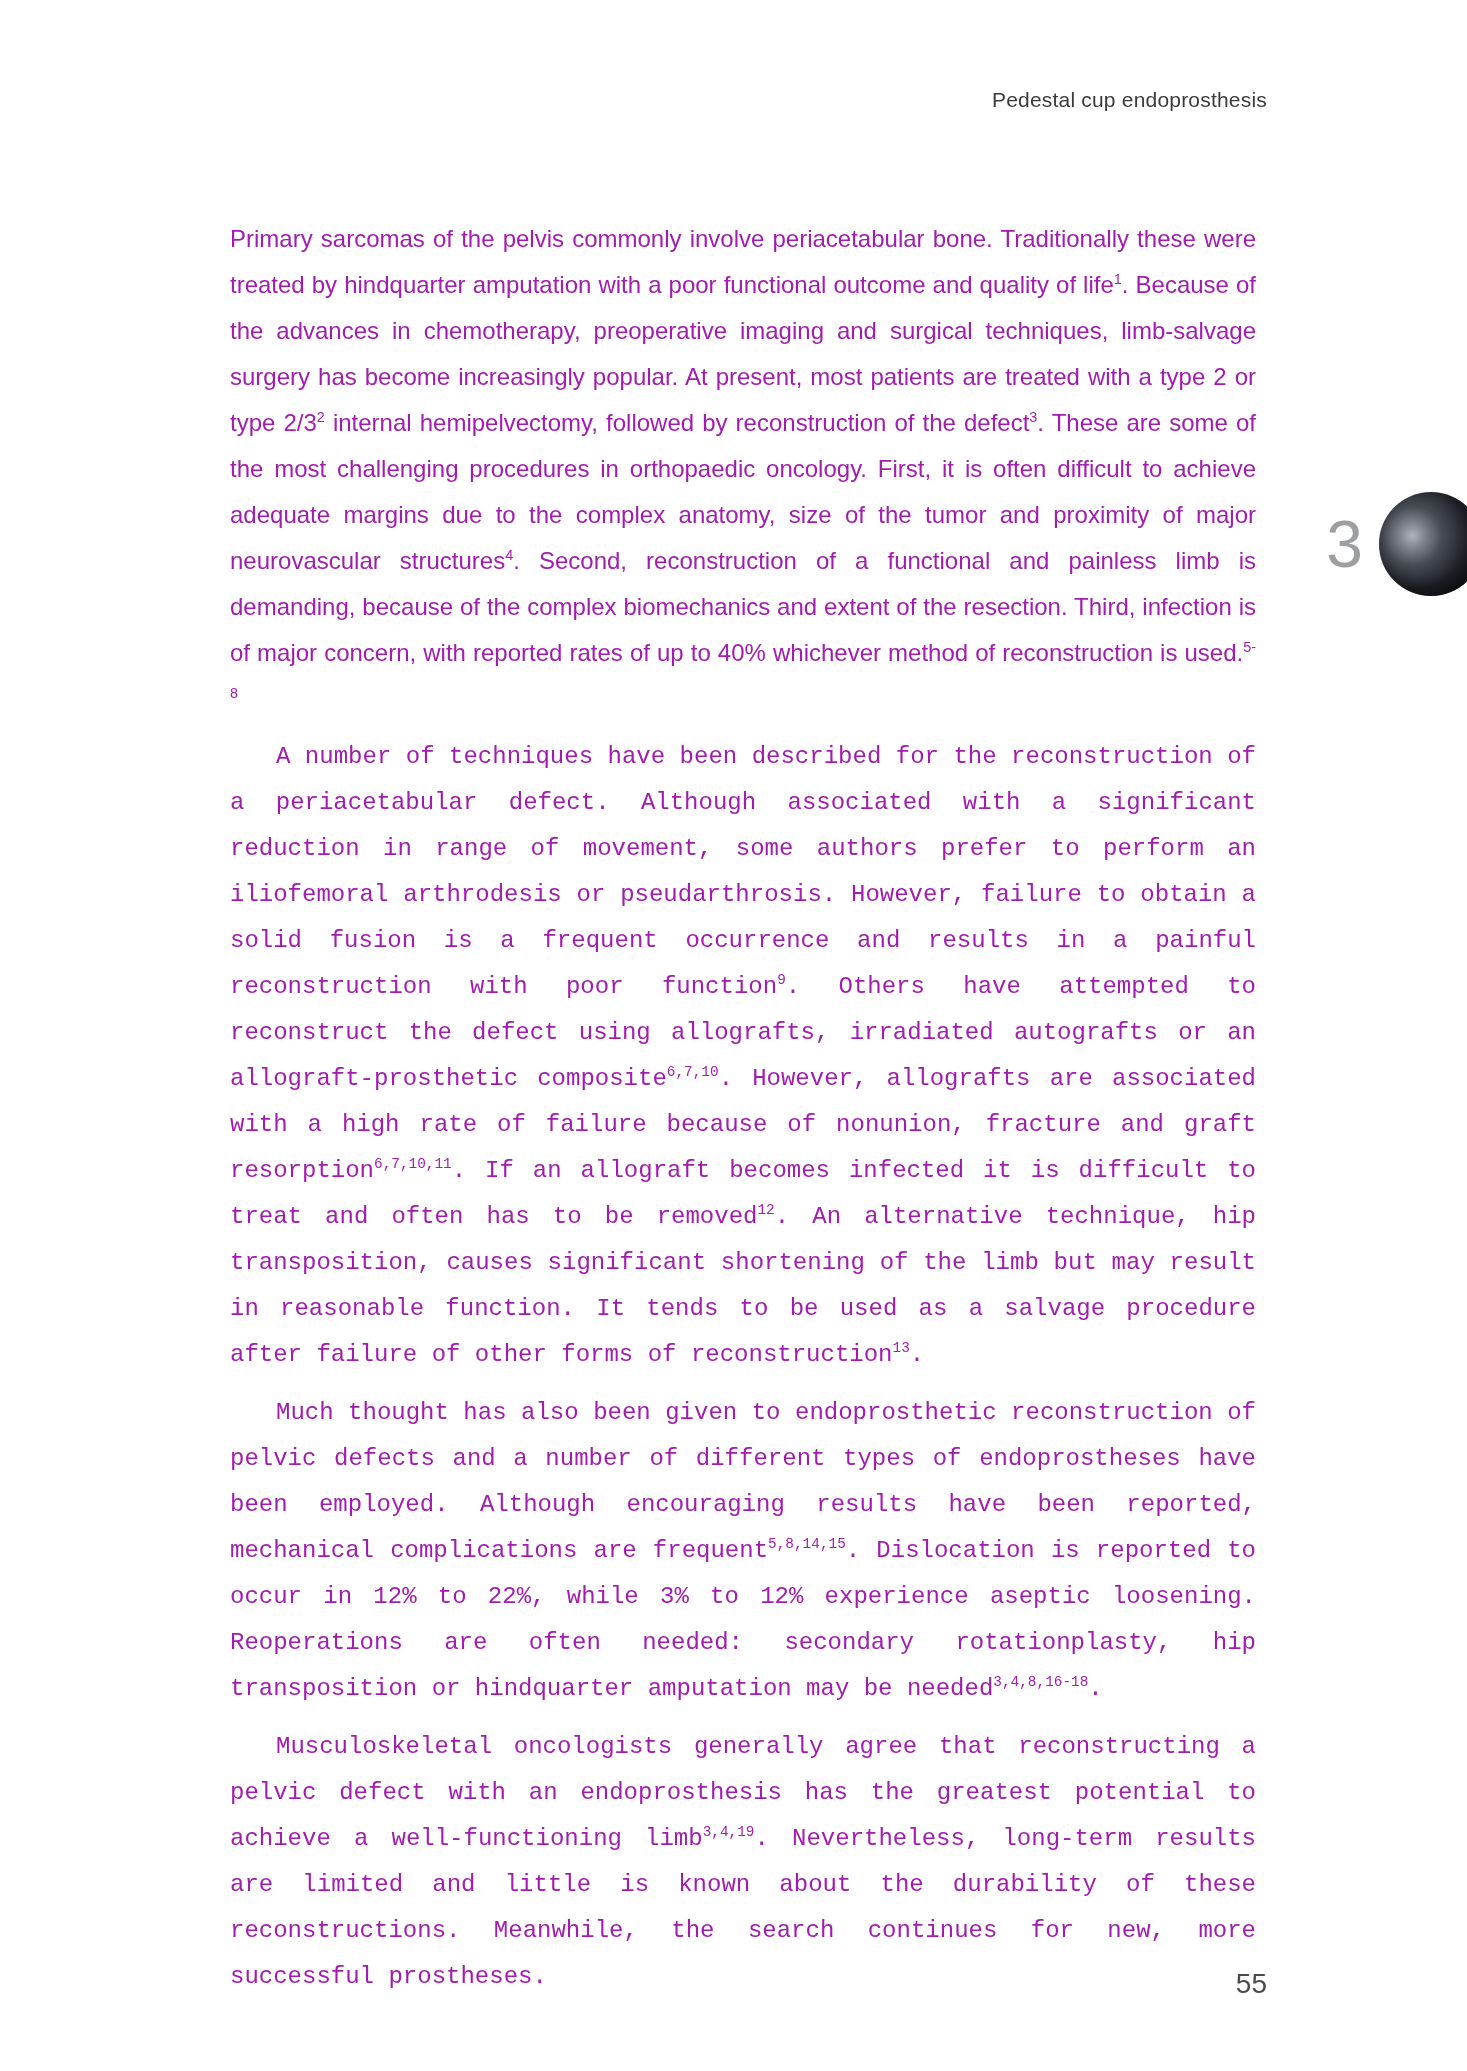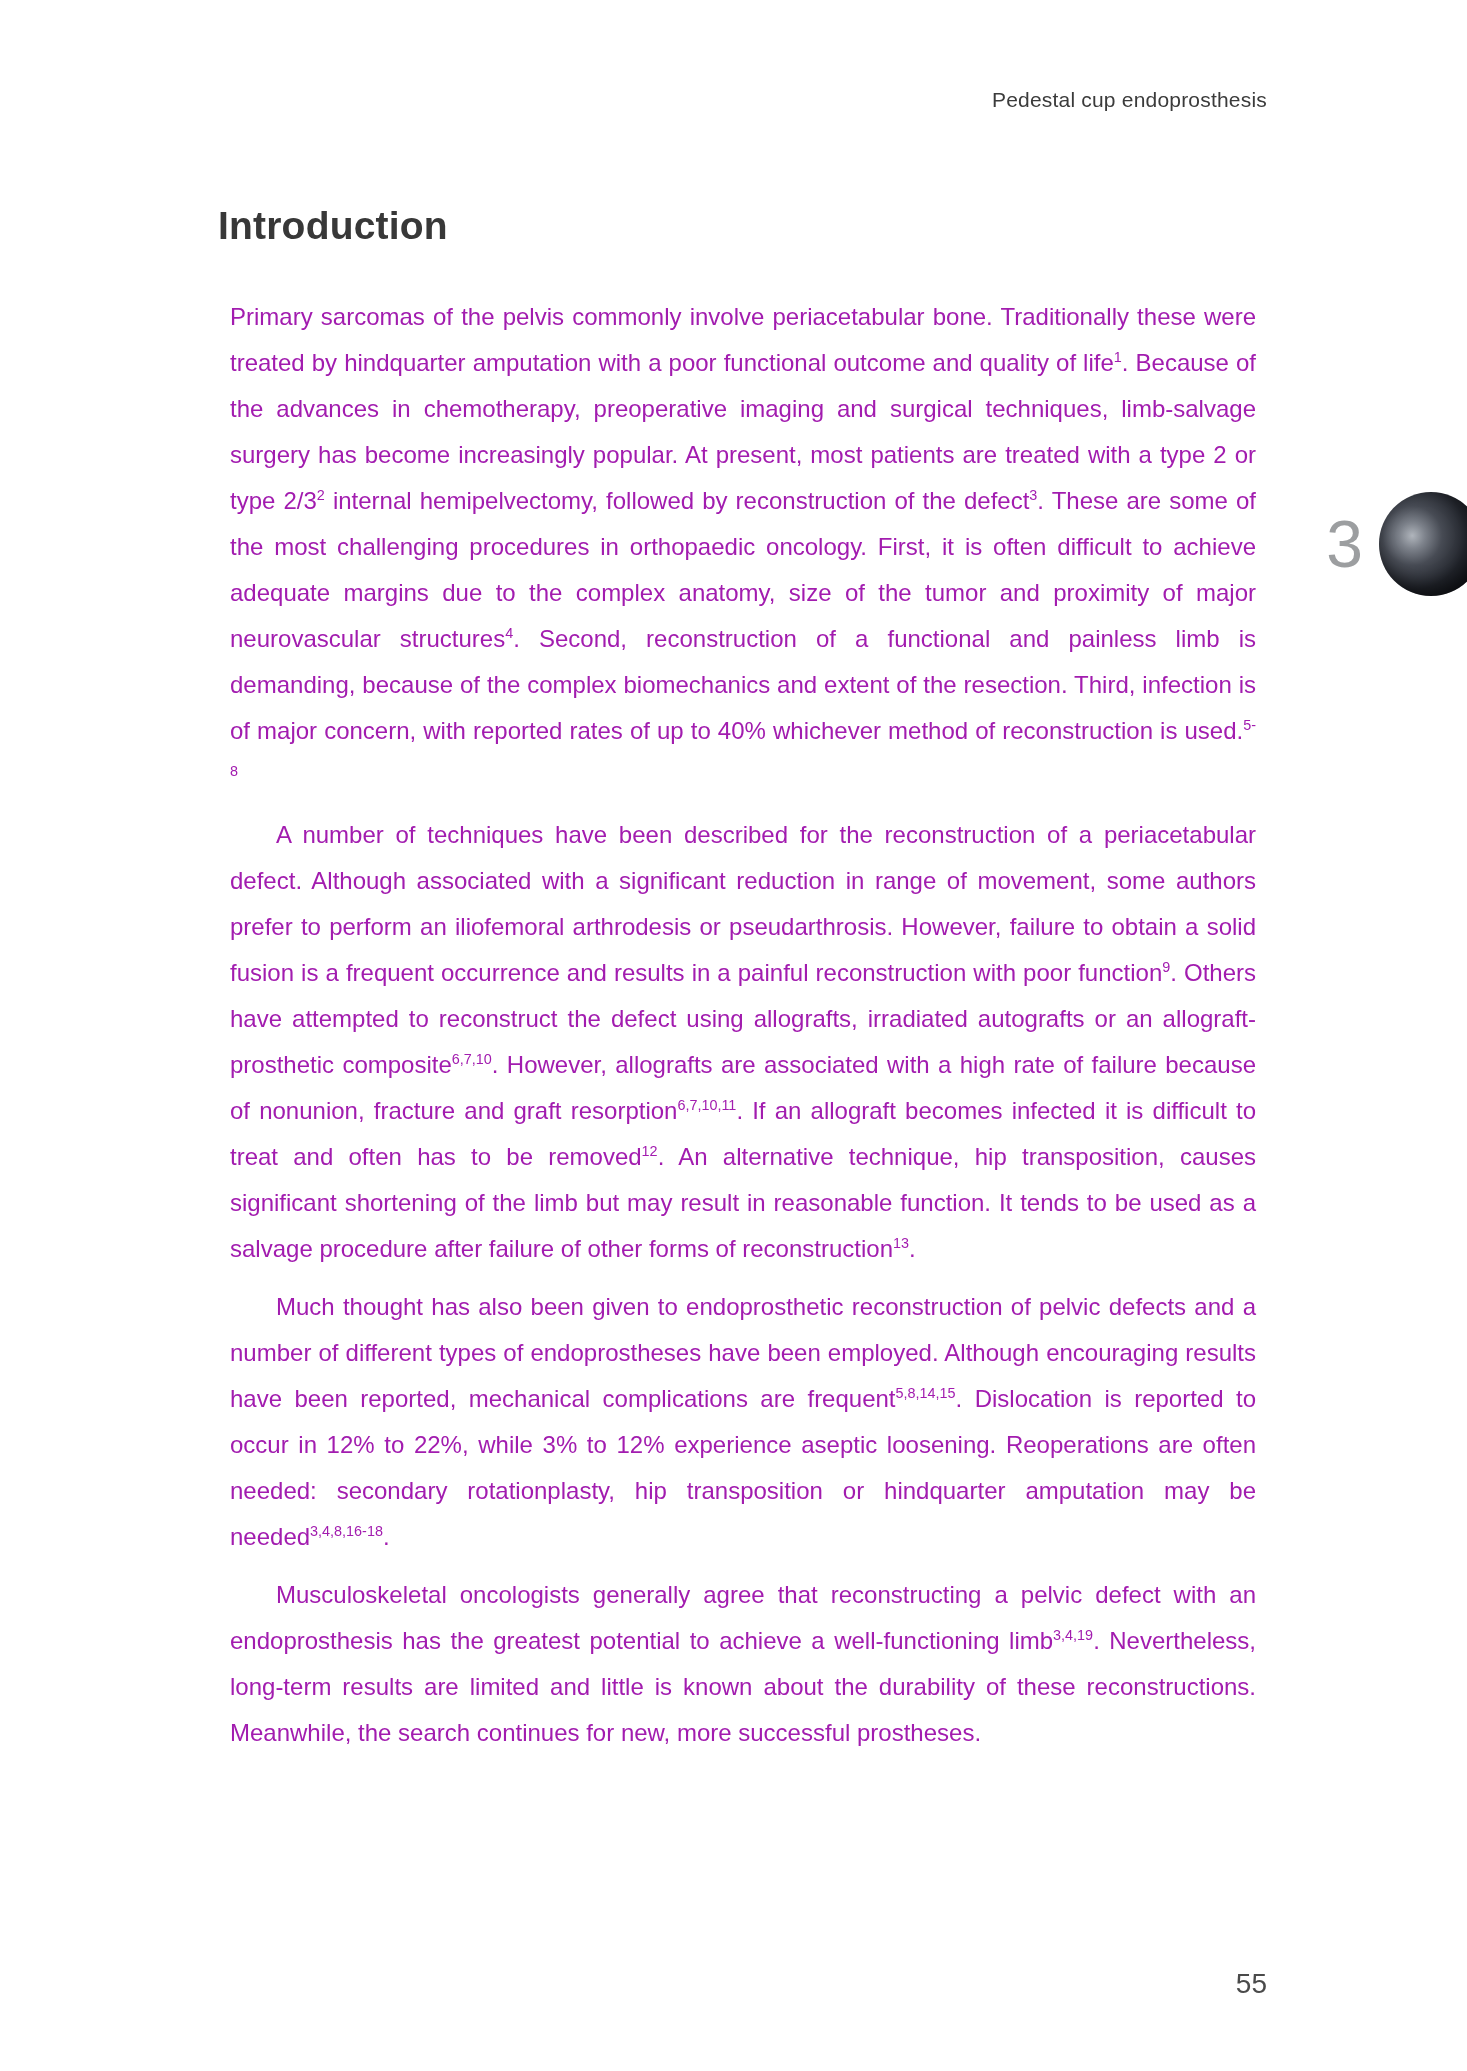--- a/index.html
+++ b/index.html
@@ -38,20 +38,21 @@
   }
   .para {
     margin: 12px;
     font-size: 24px;
     line-height: 46px;
     color: #a21caf;
     text-align: justify;
   }
   .para.indent {
     text-indent: 46px;
+    font-family: Liberation Mono, monospace;
   }
   .para sup {
     font-size: 0.60em;
     line-height: 0;
     vertical-align: super;
     letter-spacing: 0;
   }
   .chapter-tab {
     position: absolute;
     top: 492px;
@@ -94,21 +95,20 @@
 <div class="page">
 
   <div class="running-header">Pedestal cup endoprosthesis</div>
 
   <div class="chapter-tab">
     <span class="chapter-number">3</span>
     <span class="chapter-sphere"></span>
   </div>
 
   <div class="content">
-    <h1 class="section-heading">Introduction</h1>
     <div class="body-text">
         <p class="para">Primary sarcomas of the pelvis commonly involve periacetabular bone. Traditionally these were treated by hindquarter amputation with a poor functional outcome and quality of life<sup>1</sup>. Because of the advances in chemotherapy, preoperative imaging and surgical techniques, limb-salvage surgery has become increasingly popular. At present, most patients are treated with a type 2 or type 2/3<sup>2</sup> internal hemipelvectomy, followed by reconstruction of the defect<sup>3</sup>. These are some of the most challenging procedures in orthopaedic oncology. First, it is often difficult to achieve adequate margins due to the complex anatomy, size of the tumor and proximity of major neurovascular structures<sup>4</sup>. Second, reconstruction of a functional and painless limb is demanding, because of the complex biomechanics and extent of the resection. Third, infection is of major concern, with reported rates of up to 40% whichever method of reconstruction is used.<sup>5-8</sup></p>
         <p class="para indent">A number of techniques have been described for the reconstruction of a periacetabular defect. Although associated with a significant reduction in range of movement, some authors prefer to perform an iliofemoral arthrodesis or pseudarthrosis. However, failure to obtain a solid fusion is a frequent occurrence and results in a painful reconstruction with poor function<sup>9</sup>. Others have attempted to reconstruct the defect using allografts, irradiated autografts or an allograft-prosthetic composite<sup>6,7,10</sup>. However, allografts are associated with a high rate of failure because of nonunion, fracture and graft resorption<sup>6,7,10,11</sup>. If an allograft becomes infected it is difficult to treat and often has to be removed<sup>12</sup>. An alternative technique, hip transposition, causes significant shortening of the limb but may result in reasonable function. It tends to be used as a salvage procedure after failure of other forms of reconstruction<sup>13</sup>.</p>
         <p class="para indent">Much thought has also been given to endoprosthetic reconstruction of pelvic defects and a number of different types of endoprostheses have been employed. Although encouraging results have been reported, mechanical complications are frequent<sup>5,8,14,15</sup>. Dislocation is reported to occur in 12% to 22%, while 3% to 12% experience aseptic loosening. Reoperations are often needed: secondary rotationplasty, hip transposition or hindquarter amputation may be needed<sup>3,4,8,16-18</sup>.</p>
         <p class="para indent">Musculoskeletal oncologists generally agree that reconstructing a pelvic defect with an endoprosthesis has the greatest potential to achieve a well-functioning limb<sup>3,4,19</sup>. Nevertheless, long-term results are limited and little is known about the durability of these reconstructions. Meanwhile, the search continues for new, more successful prostheses.</p>
       </div>
   </div>
 
   <div class="page-number">55</div>
 

